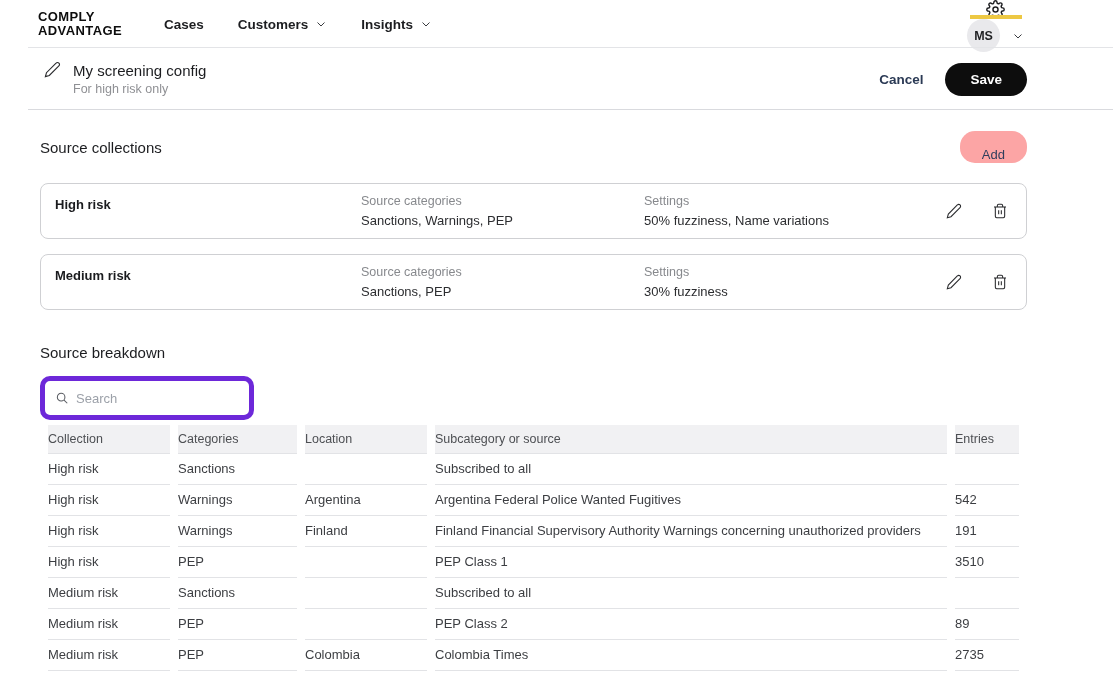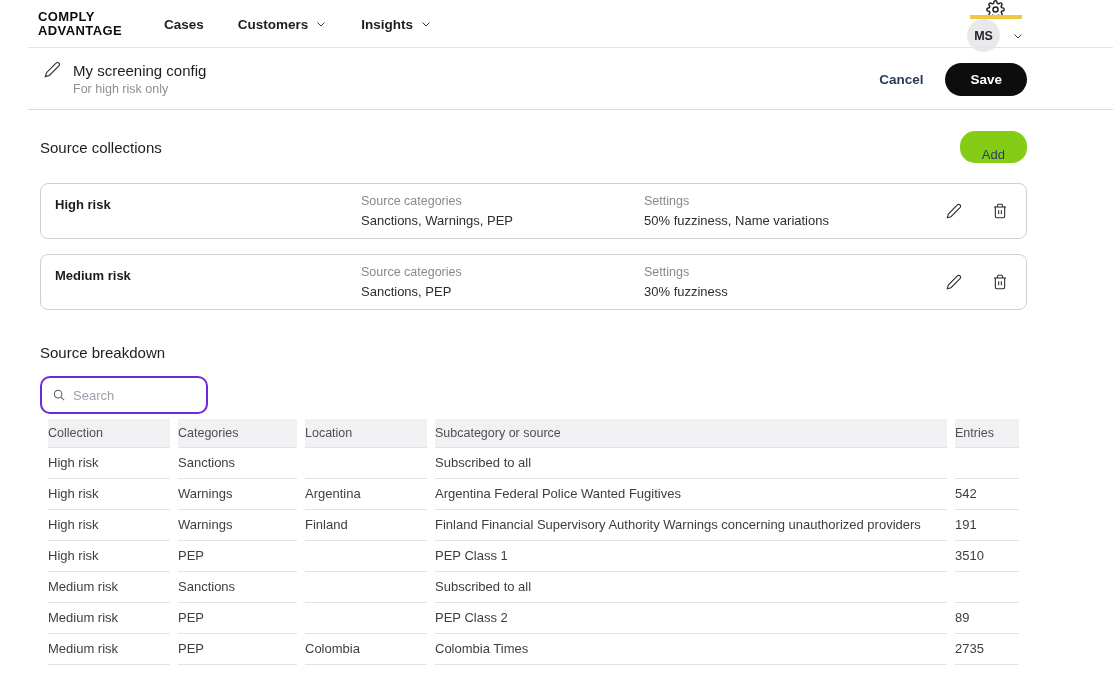--- a/index.html
+++ b/index.html
@@ -31,35 +31,35 @@
   .header-actions { margin-left:auto; display:flex; align-items:center; gap:22px; }
   .cancel-btn { font-size:13.5px; font-weight:700; color:#2B3A55; background:none; border:none; cursor:pointer;
     font-family:inherit; }
   .save-btn { background:#0d0d0d; color:#ffffff; font-size:13.5px; font-weight:600; border:none; border-radius:17px;
     height:33px; padding:0 25px; cursor:pointer; font-family:inherit; }
 
   
   .main { padding:0 86px 0 40px; }
   .section-row { display:flex; align-items:center; margin-top:21px; }
   .section-heading { font-size:15px; color:#1c1d20; }
-  .add-btn { margin-left:auto; background:#84cc16; color:#2F3E5C; font-size:13px; font-weight:500; border:none;
+  .add-btn { margin-left:auto; background:#fca5a5; color:#2F3E5C; font-size:13px; font-weight:500; border:none;
     border-radius:15px; height:29px; padding:16px 22px; cursor:pointer; font-family:inherit; }
 
   .cards { margin-top:20px; display:flex; flex-direction:column; gap:15px; }
   .card { border:1px solid #cfd0d3; border-radius:8px; height:56px; display:grid;
     grid-template-columns:306px 283px 1fr auto; padding:10px 16px 10px 14px; align-items:start; }
   .card-name { font-size:13px; font-weight:700; color:#1a1b1e; padding-top:3px; }
   .field-label { font-size:12.5px; color:#87898d; }
   .field-value { font-size:13px; color:#2c2d30; margin-top:5px; }
   .card-actions { display:flex; align-items:center; gap:26px; align-self:center; }
   .icon-btn { background:none; border:none; cursor:pointer; padding:2px; line-height:0; }
   .pencil-sm, .trash-sm { width:16px; height:16px; stroke:#2a2b2e; stroke-width:1.6; fill:none; }
 
   .breakdown-heading { margin-top:34px; font-size:15px; color:#1c1d20; }
-  .search-box { margin-top:15px; width:168px; height:31px; border:2px solid #6d28d9; border-radius:10px;
+  .search-box { margin-top:15px; width:214px; height:31px; border:5px solid #6d28d9; border-radius:10px;
     display:flex; align-items:center; padding:17px 10px; gap:7px; background:#fff; }
   .search-icon { width:14px; height:14px; stroke:#5a5d63; stroke-width:1.8; fill:none; flex:none; }
   .search-box input { border:none; outline:none; width:100%; font-size:13px; font-family:inherit; color:#26282c; background:transparent; }
   .search-box input::placeholder { color:#9ca1a9; }
 
   table.breakdown { margin-top:5px; width:987px; table-layout:fixed; border-collapse:separate; border-spacing:8px 0; }
   table.breakdown th:nth-child(1), table.breakdown td:nth-child(1) { width:122px; }
   table.breakdown th:nth-child(2), table.breakdown td:nth-child(2) { width:119px; }
   table.breakdown th:nth-child(3), table.breakdown td:nth-child(3) { width:122px; }
   table.breakdown th:nth-child(4), table.breakdown td:nth-child(4) { width:512px; }

